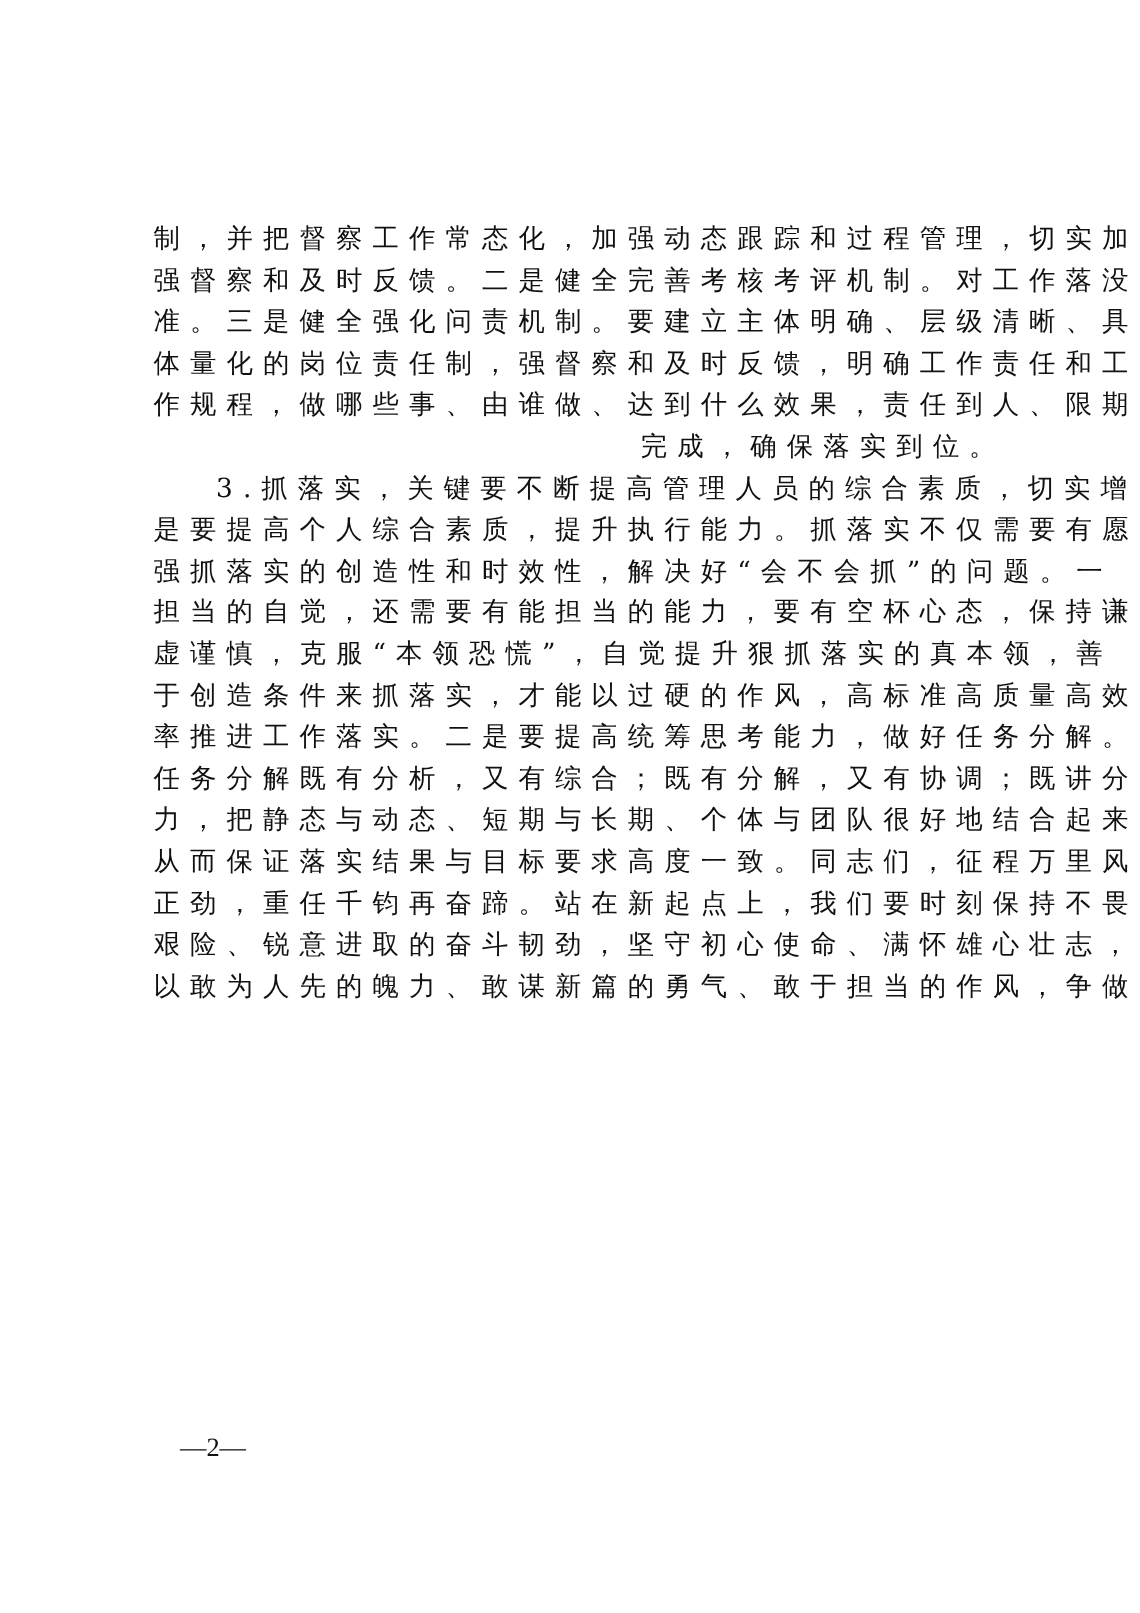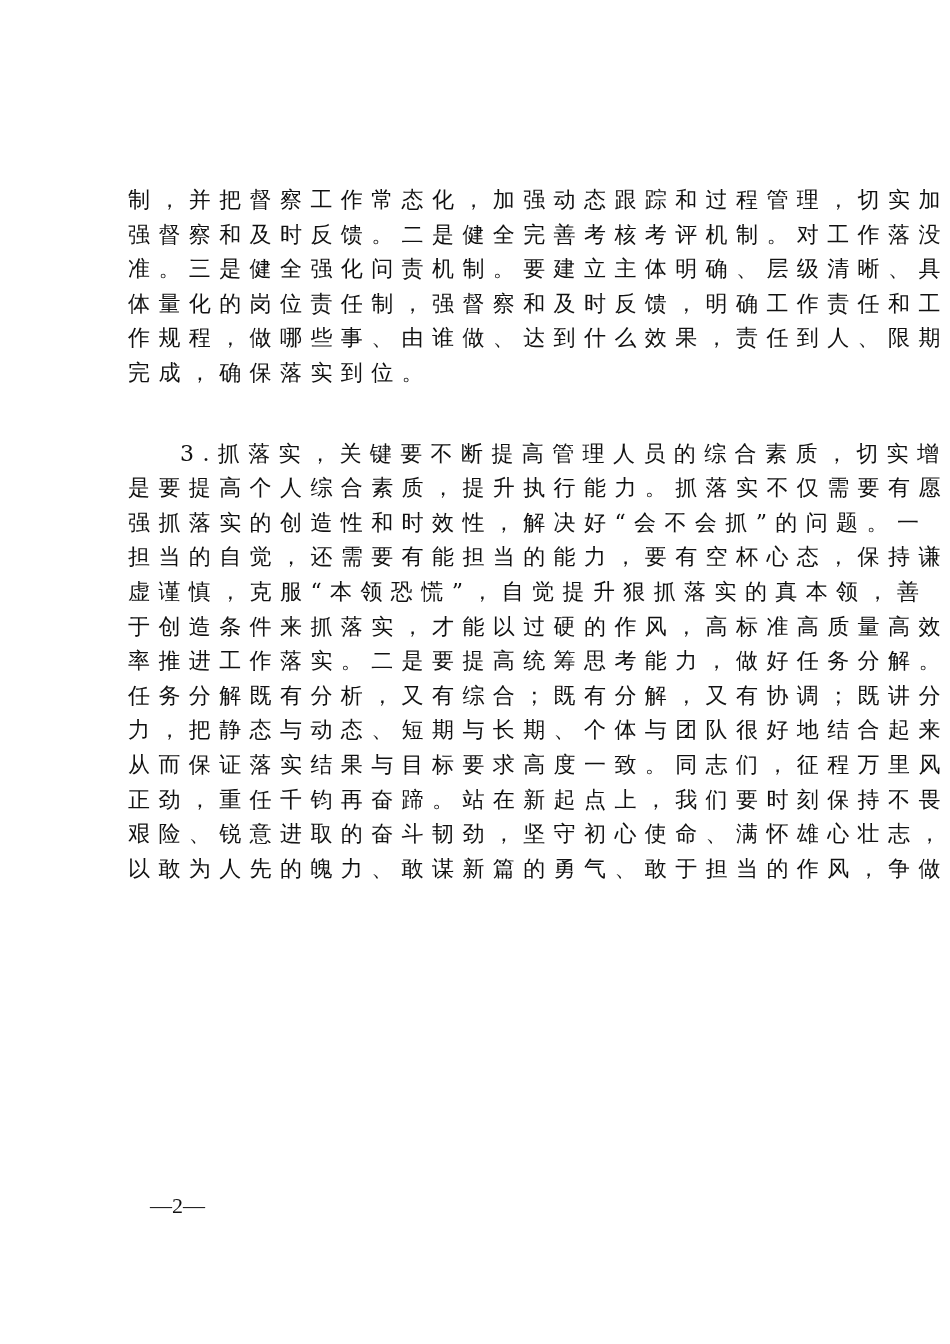--- a/index.html
+++ b/index.html
@@ -28,24 +28,24 @@
       left: 128px;
       top: 183px;
       width: 710px;
     }
     .line {
       height: 34.6px;
       line-height: 34.6px;
       font-size: 22px;
       letter-spacing: 8.4px;
       white-space: nowrap;
+      text-align: right;
     }
     .line.indent {
       padding-left: 52px;
-      margin-top: 46px;
     }
     .page-number {
       position: absolute;
       left: 150px;
       top: 1192px;
       font-family: "Liberation Serif", "DejaVu Serif", serif;
       font-size: 22px;
       line-height: 28px;
       white-space: nowrap;
       color: #111111;

